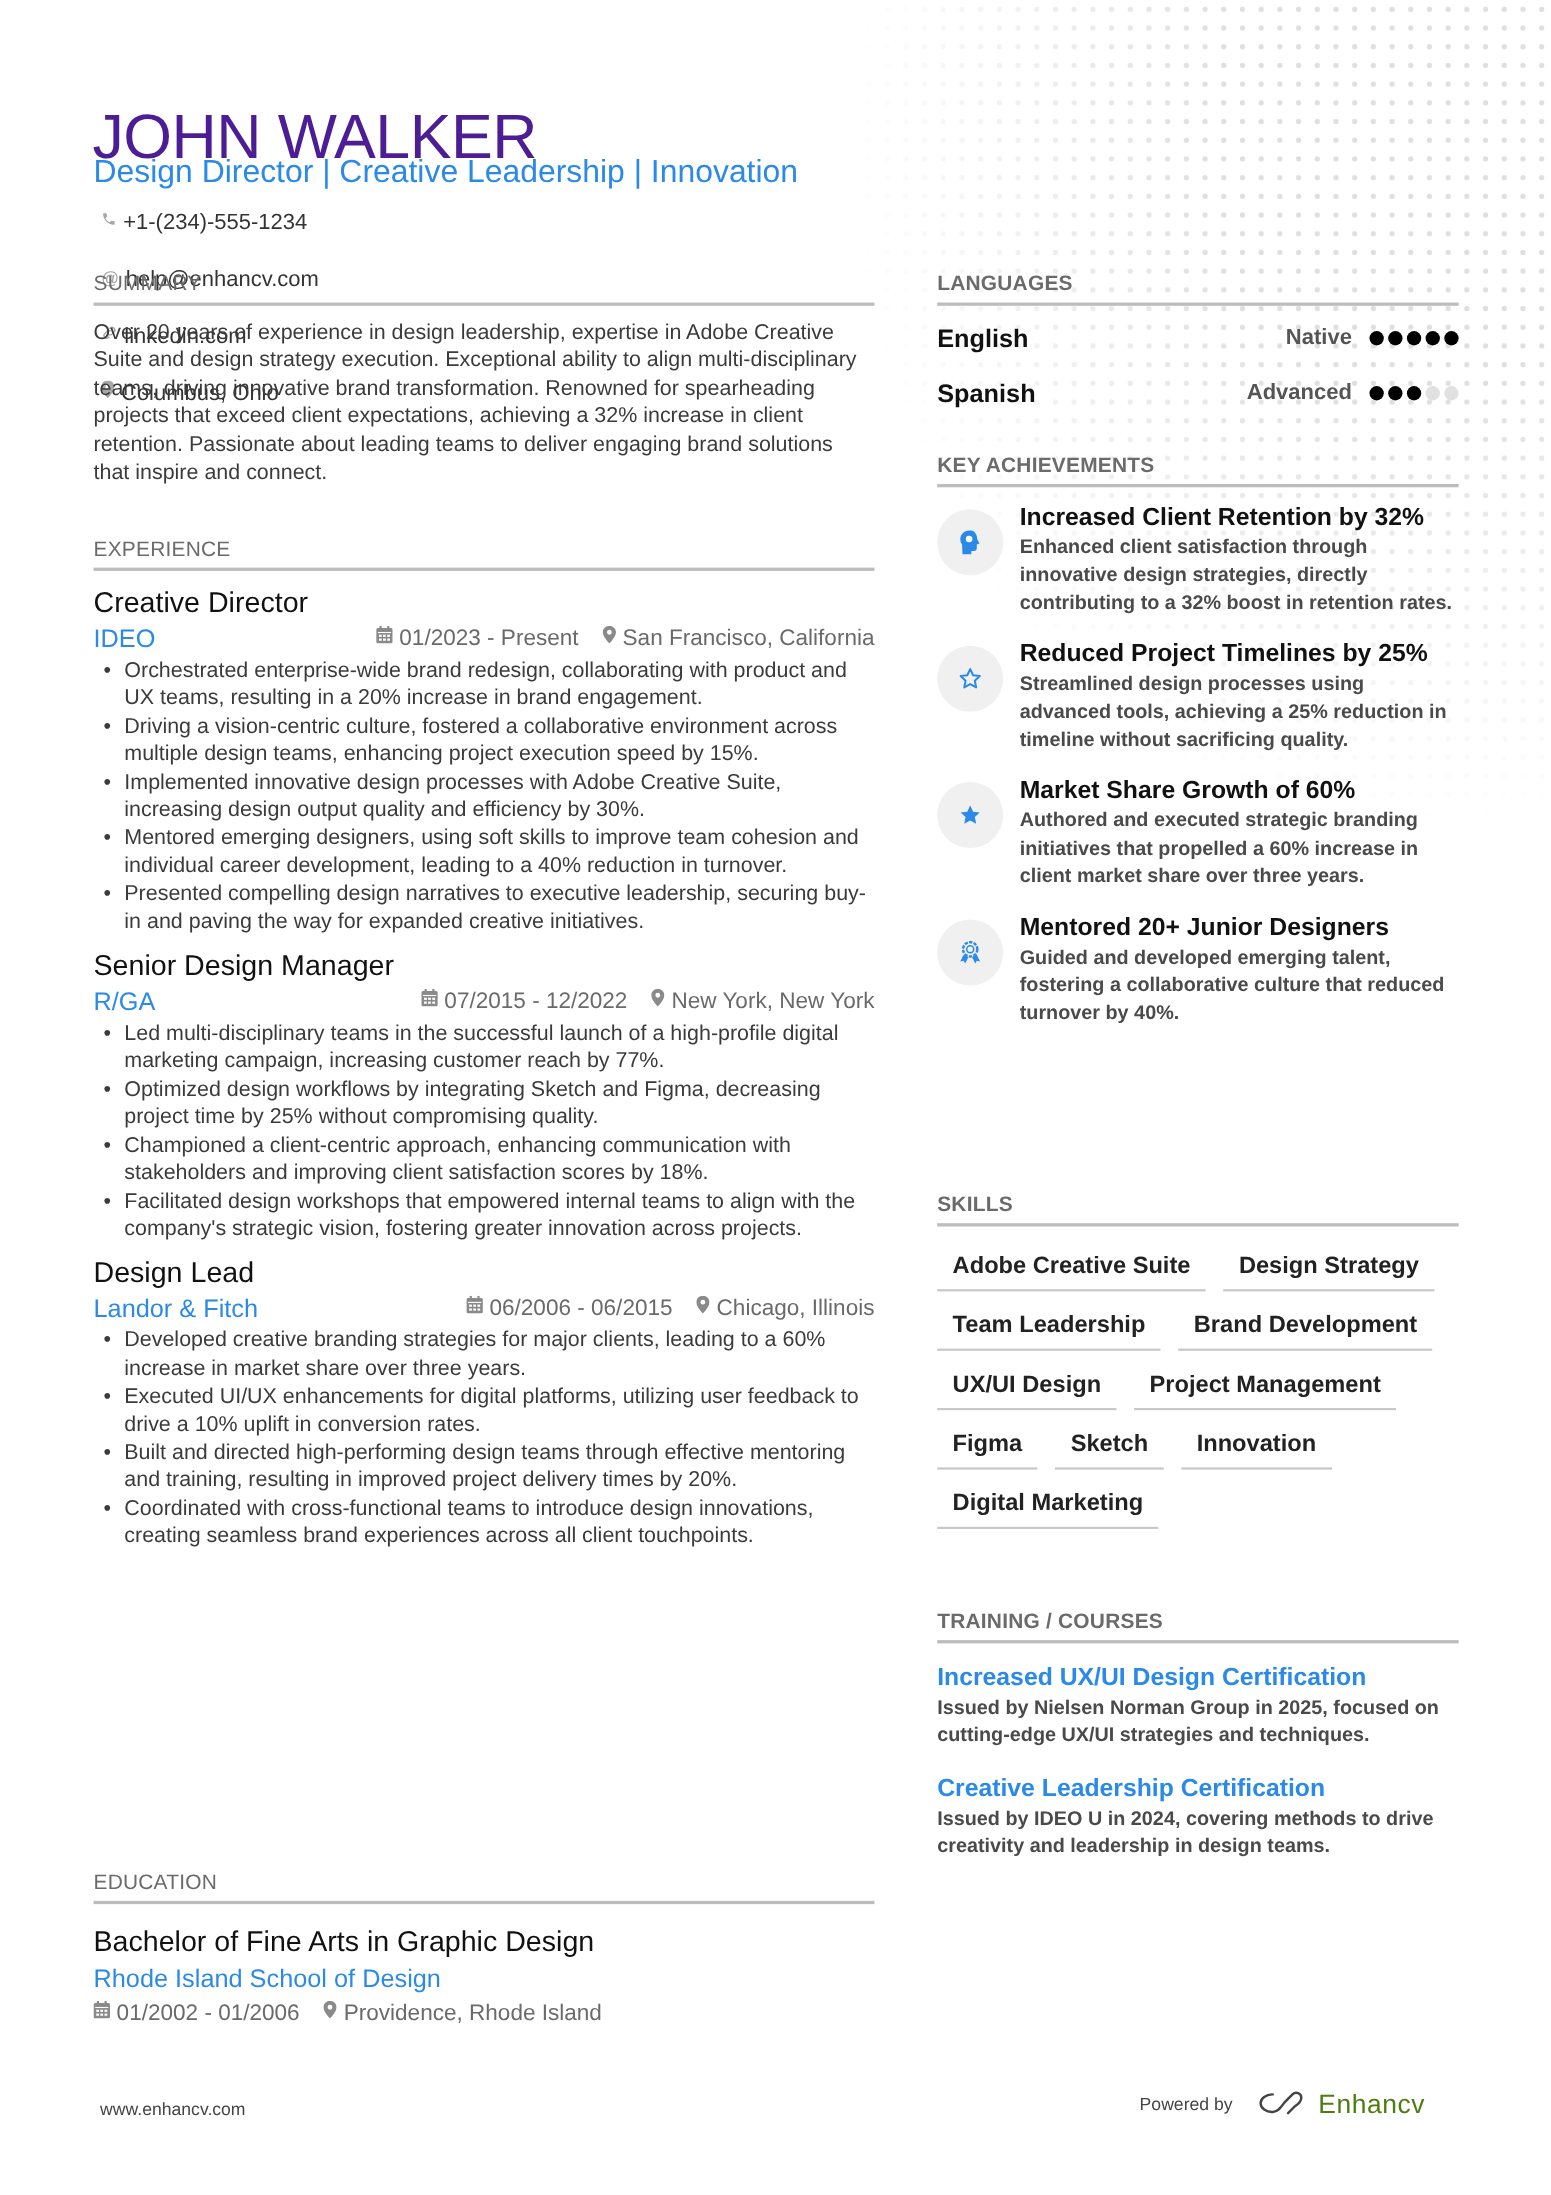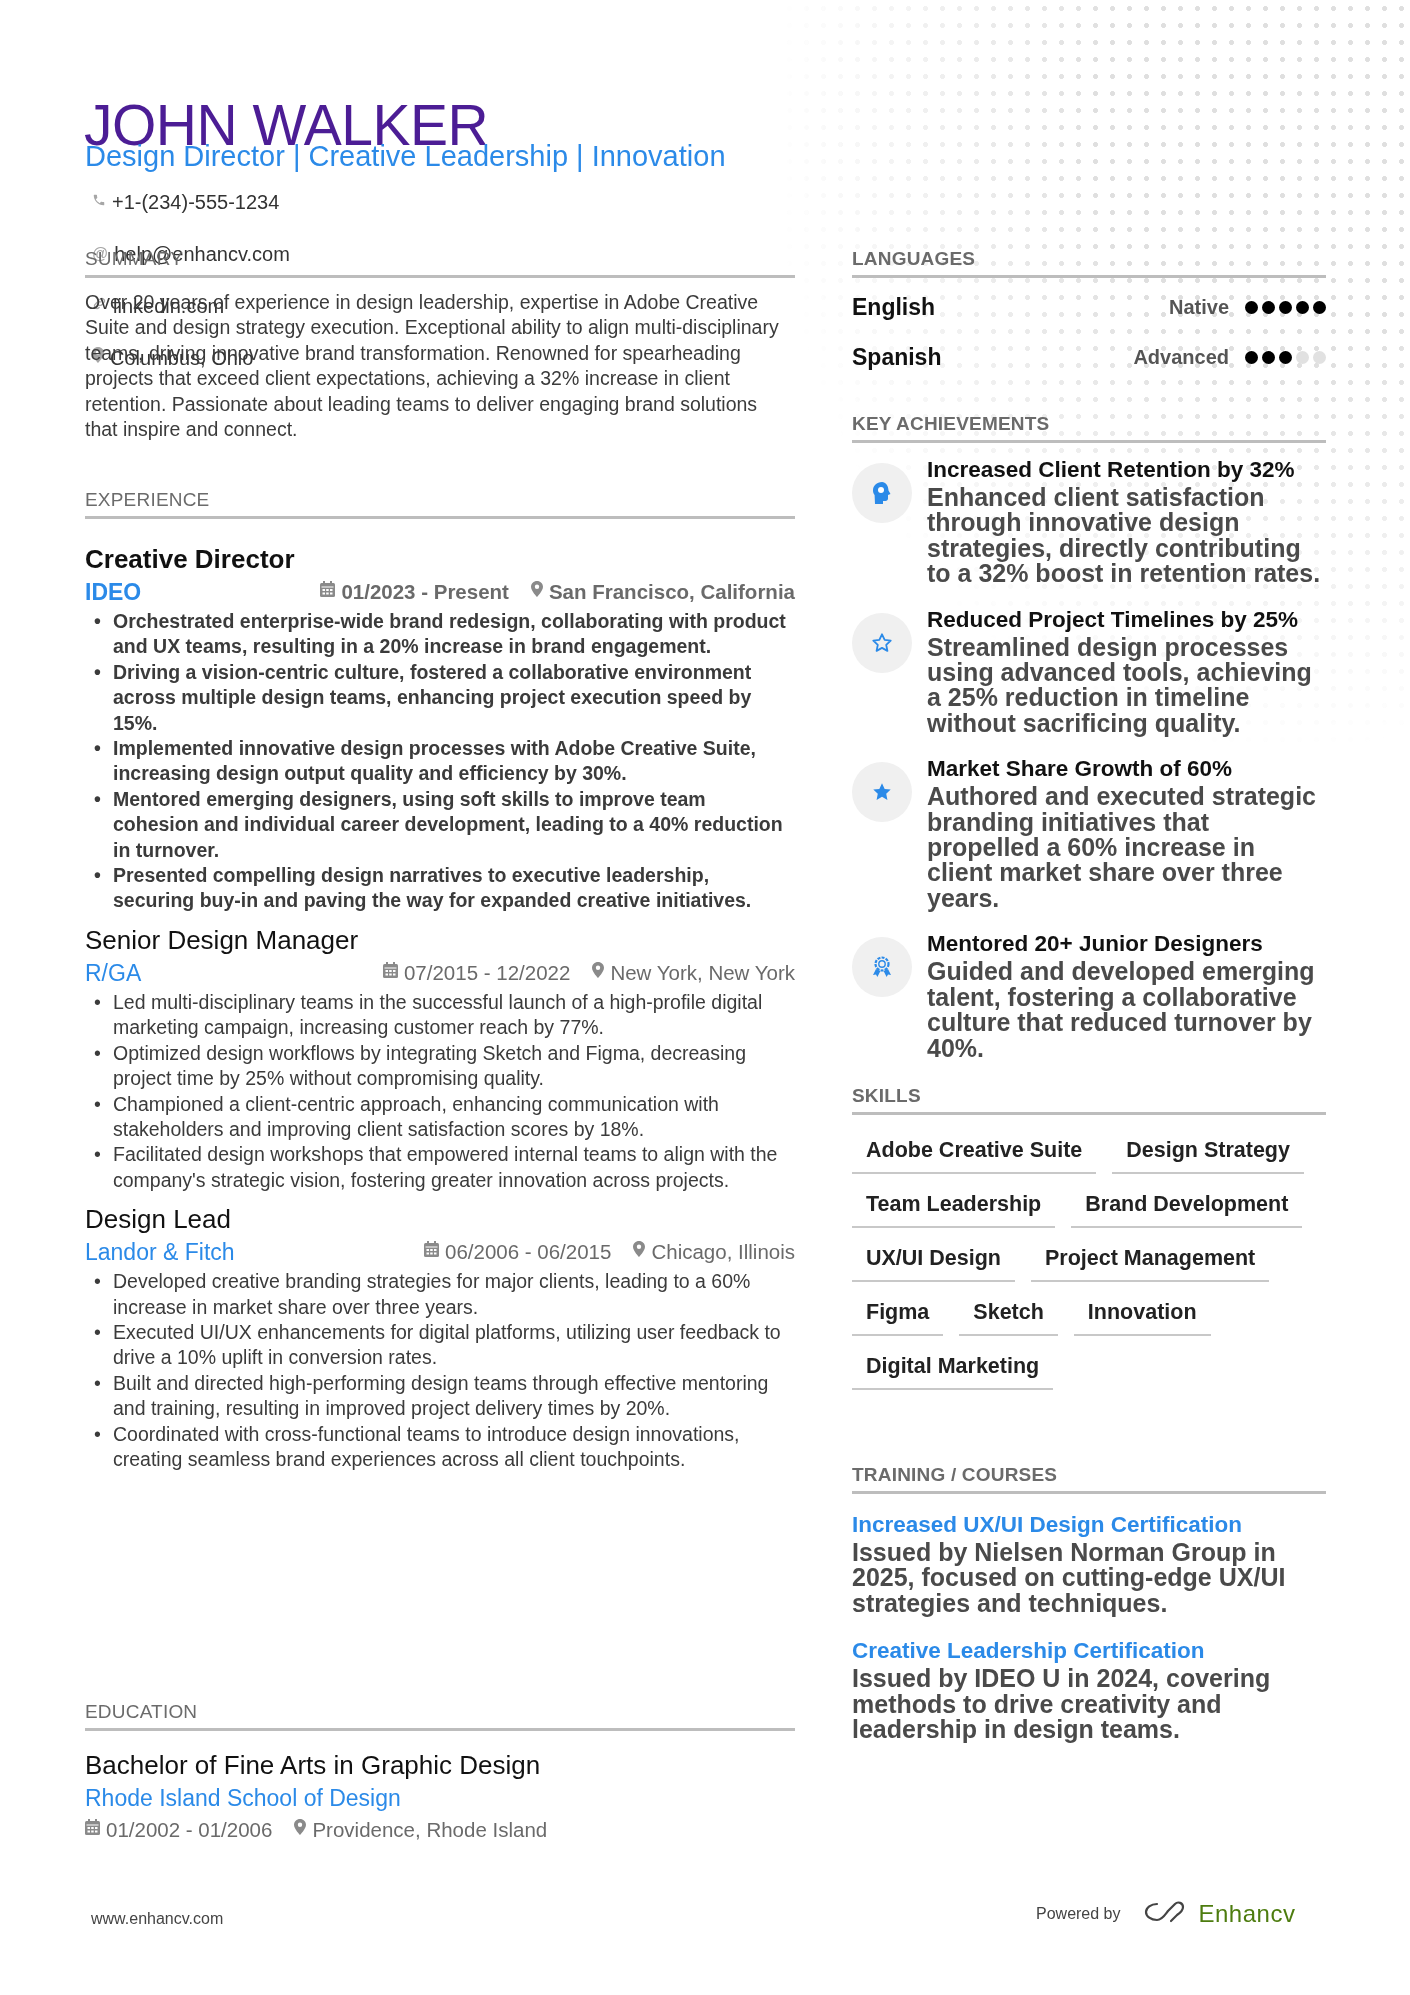--- a/index.html
+++ b/index.html
@@ -38,21 +38,21 @@
   .lang-row { display: flex; align-items: center; height: 50px; }
   .lang-name { flex: 1; font-size: 23px; color: #111; }
   .lang-level { font-size: 20px; color: #555; margin-right: 16px; }
   .dotsbar { display: flex; gap: 4px; }
   .dotsbar span { width: 13px; height: 13px; border-radius: 50%; background: #e1e1e1; display: inline-block; }
   .dotsbar span.on { background: #000; }
 
   .ach { display: flex; margin-top: 18px; }
   .ach-icon { width: 60px; height: 60px; border-radius: 50%; background: #f0f0f0; flex: 0 0 60px; display: flex; align-items: center; justify-content: center; color: #2b8ae8; margin-right: 15px; margin-top: 8px; }
   .ach-title { font-size: 22.5px; color: #111; line-height: 30px; }
-  .ach-desc { font-size: 25px; color: #4a4a4a; line-height: 25.4px; }
+  .ach-desc { font-size: 18px; color: #4a4a4a; line-height: 25.4px; }
 
   .skills { display: flex; flex-wrap: wrap; column-gap: 16px; row-gap: 0; margin-top: 14px; width: 474px; }
   .skill { font-size: 21.5px; color: #222; padding: 8px 14px 9px 14px; border-bottom: 2px solid #c8c8c8; margin-bottom: 9px; line-height: 26px; }
 
   .course-title { font-size: 22.5px; color: #2b8ae8; line-height: 30px; }
   .footer-left { position: absolute; left: 91px; top: 1910px; font-size: 16px; color: #444; }
   .footer-right { position: absolute; left: 1036px; top: 1900px; display: flex; align-items: center; gap: 22px; }
   .powered { font-size: 16px; color: #444; }
   .brand { display: flex; align-items: flex-start; gap: 10px; font-size: 24px; color: #4d7c0f; letter-spacing: 0.5px; }
 </style>
@@ -98,21 +98,21 @@
   </div>
 
   <div class="col-left" style="top:247px;">
     <div class="sec-title">SUMMARY</div>
     <div class="body-text" style="margin-top:12px;">Over 20 years of experience in design leadership, expertise in Adobe Creative Suite and design strategy execution. Exceptional ability to align multi-disciplinary teams, driving innovative brand transformation. Renowned for spearheading projects that exceed client expectations, achieving a 32% increase in client retention. Passionate about leading teams to deliver engaging brand solutions that inspire and connect.</div>
   </div>
 
   <div class="col-left" style="top:488px;">
     <div class="sec-title">EXPERIENCE</div>
 
-    <div style="margin-top:24px;font-weight:bold;">
+    <div style="margin-top:12px;">
       <div class="job-title">Creative Director</div>
       <div class="job-row">
         <span class="company">IDEO</span>
         <span class="meta">
             <span class="ic">
           <svg width="15" height="16" viewBox="0 0 15 16">
                 <rect x="0" y="2" width="15" height="14" rx="1.5" fill="#8a8a8a"></rect>
                 <rect x="3" y="0" width="2" height="4" fill="#8a8a8a"></rect>
                 <rect x="10" y="0" width="2" height="4" fill="#8a8a8a"></rect>
                 <rect x="1.5" y="5.5" width="12" height="1" fill="#fff"></rect>

